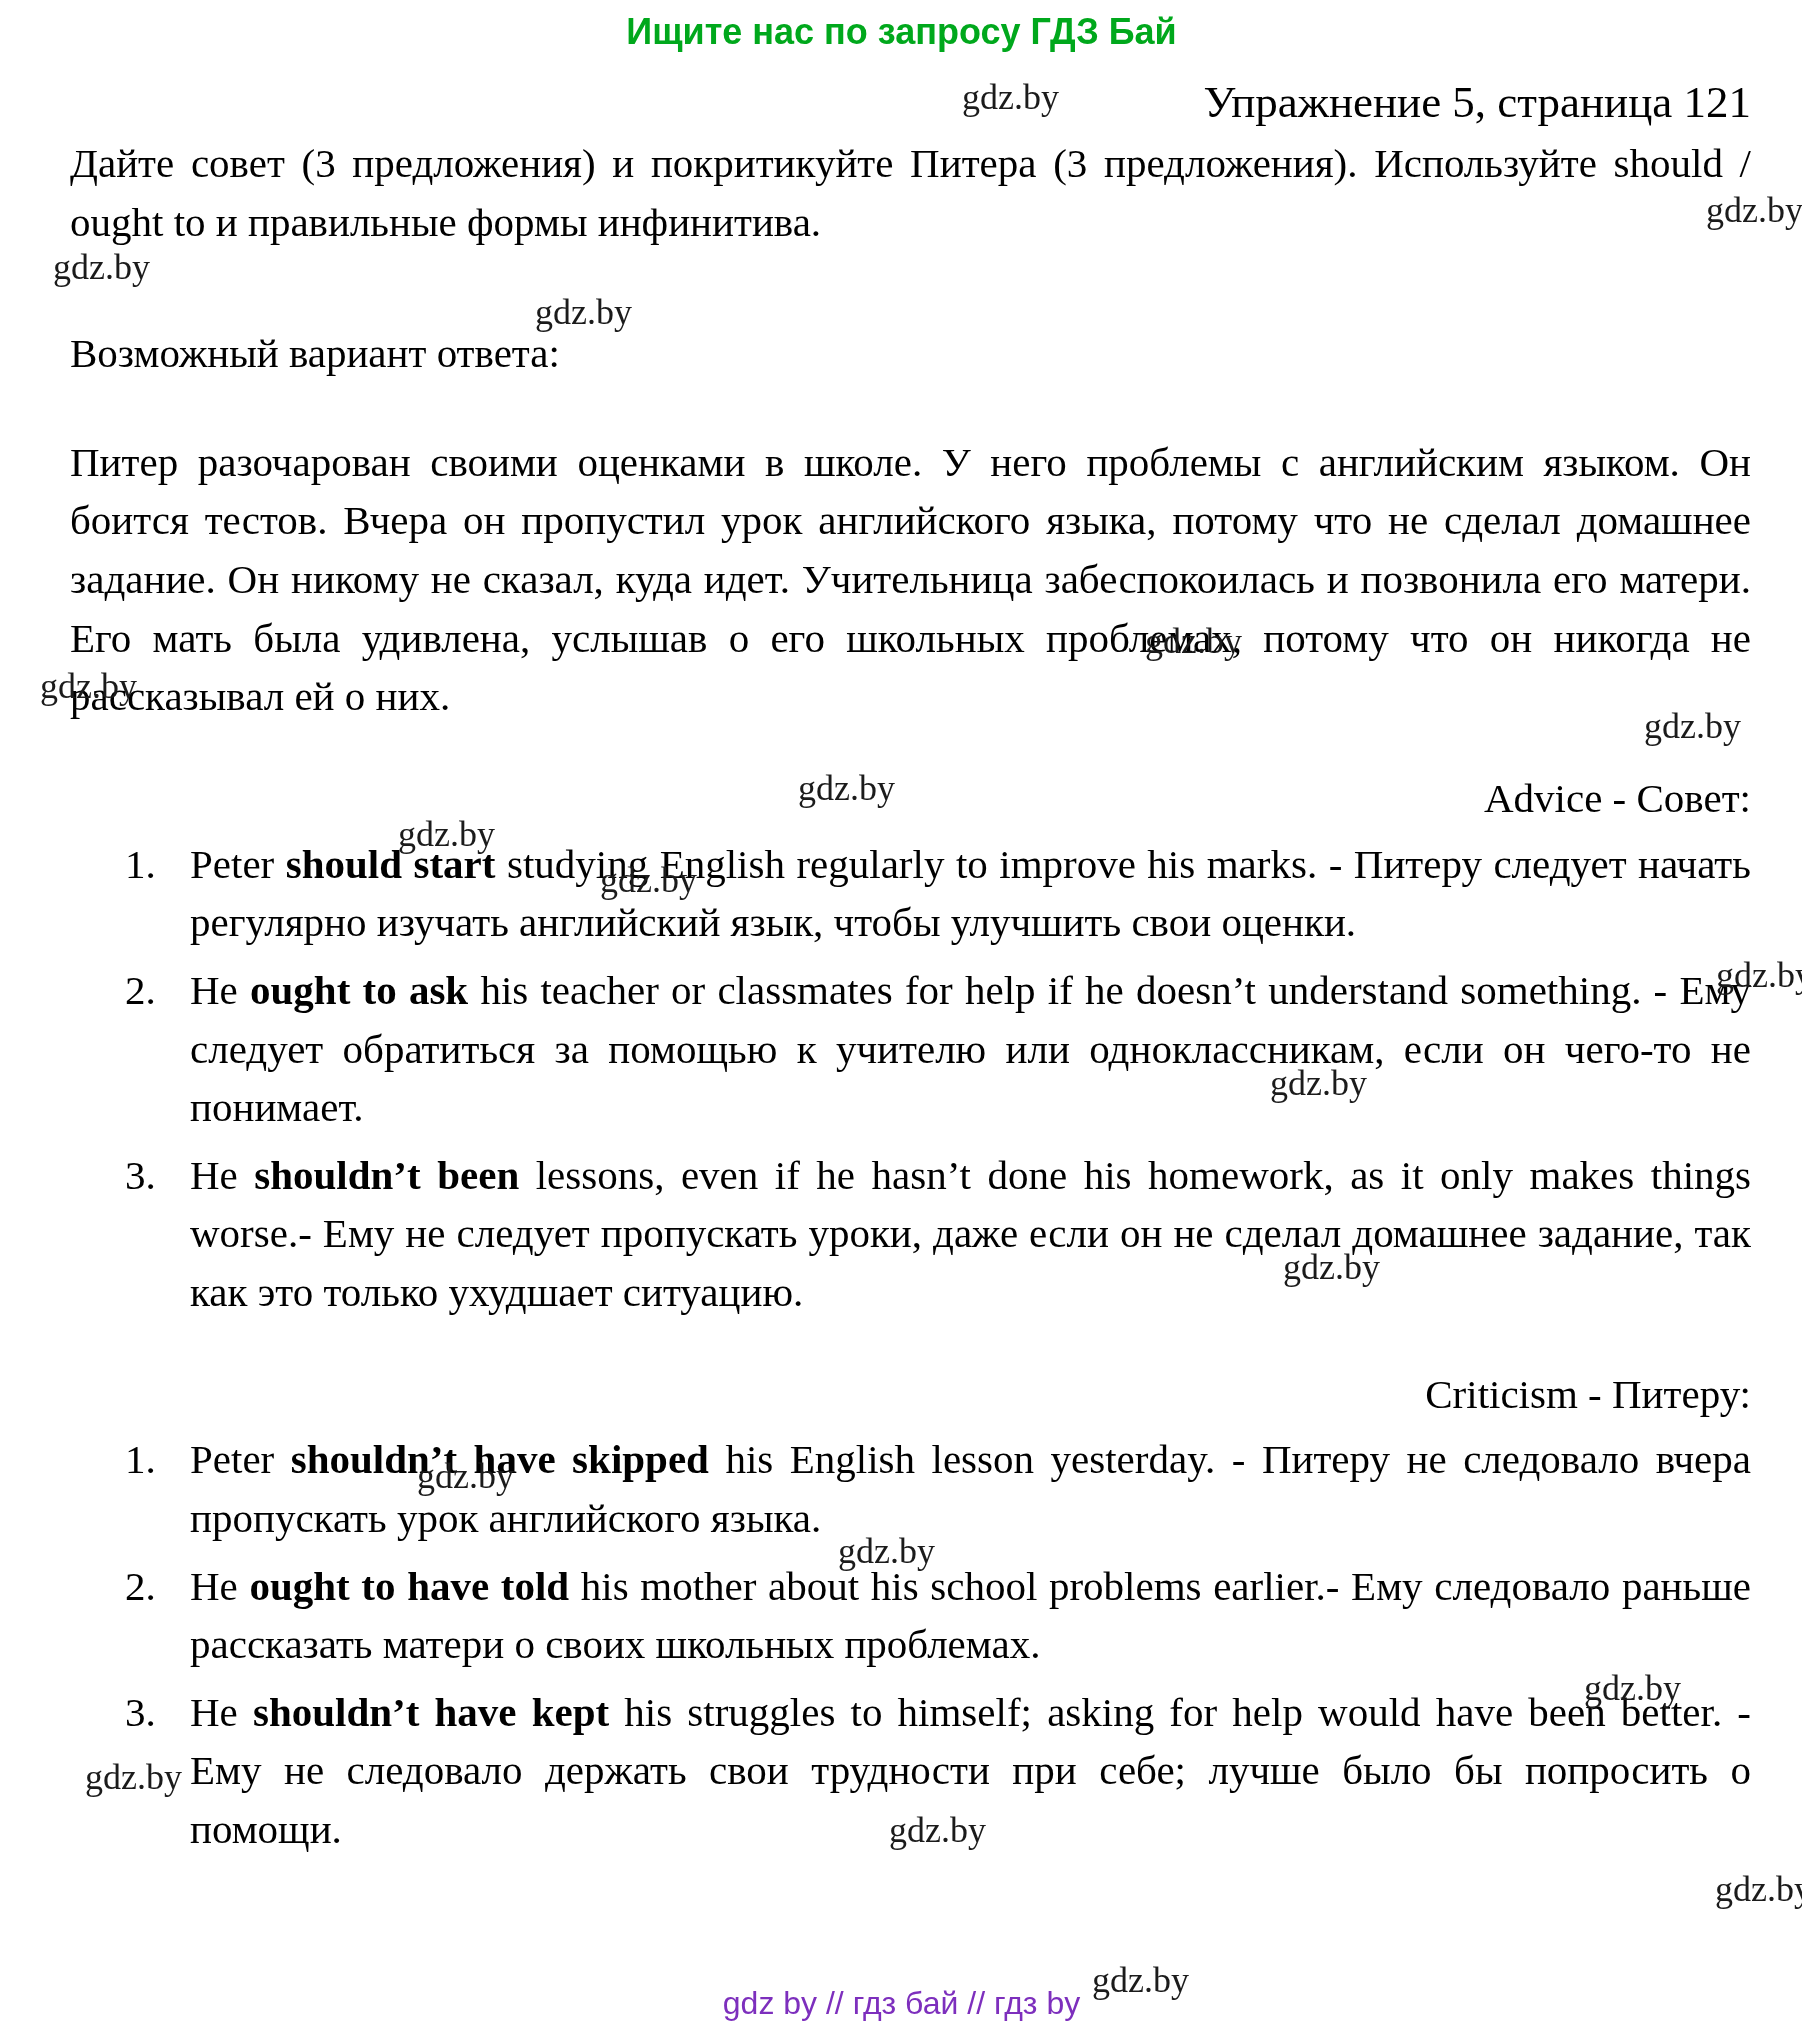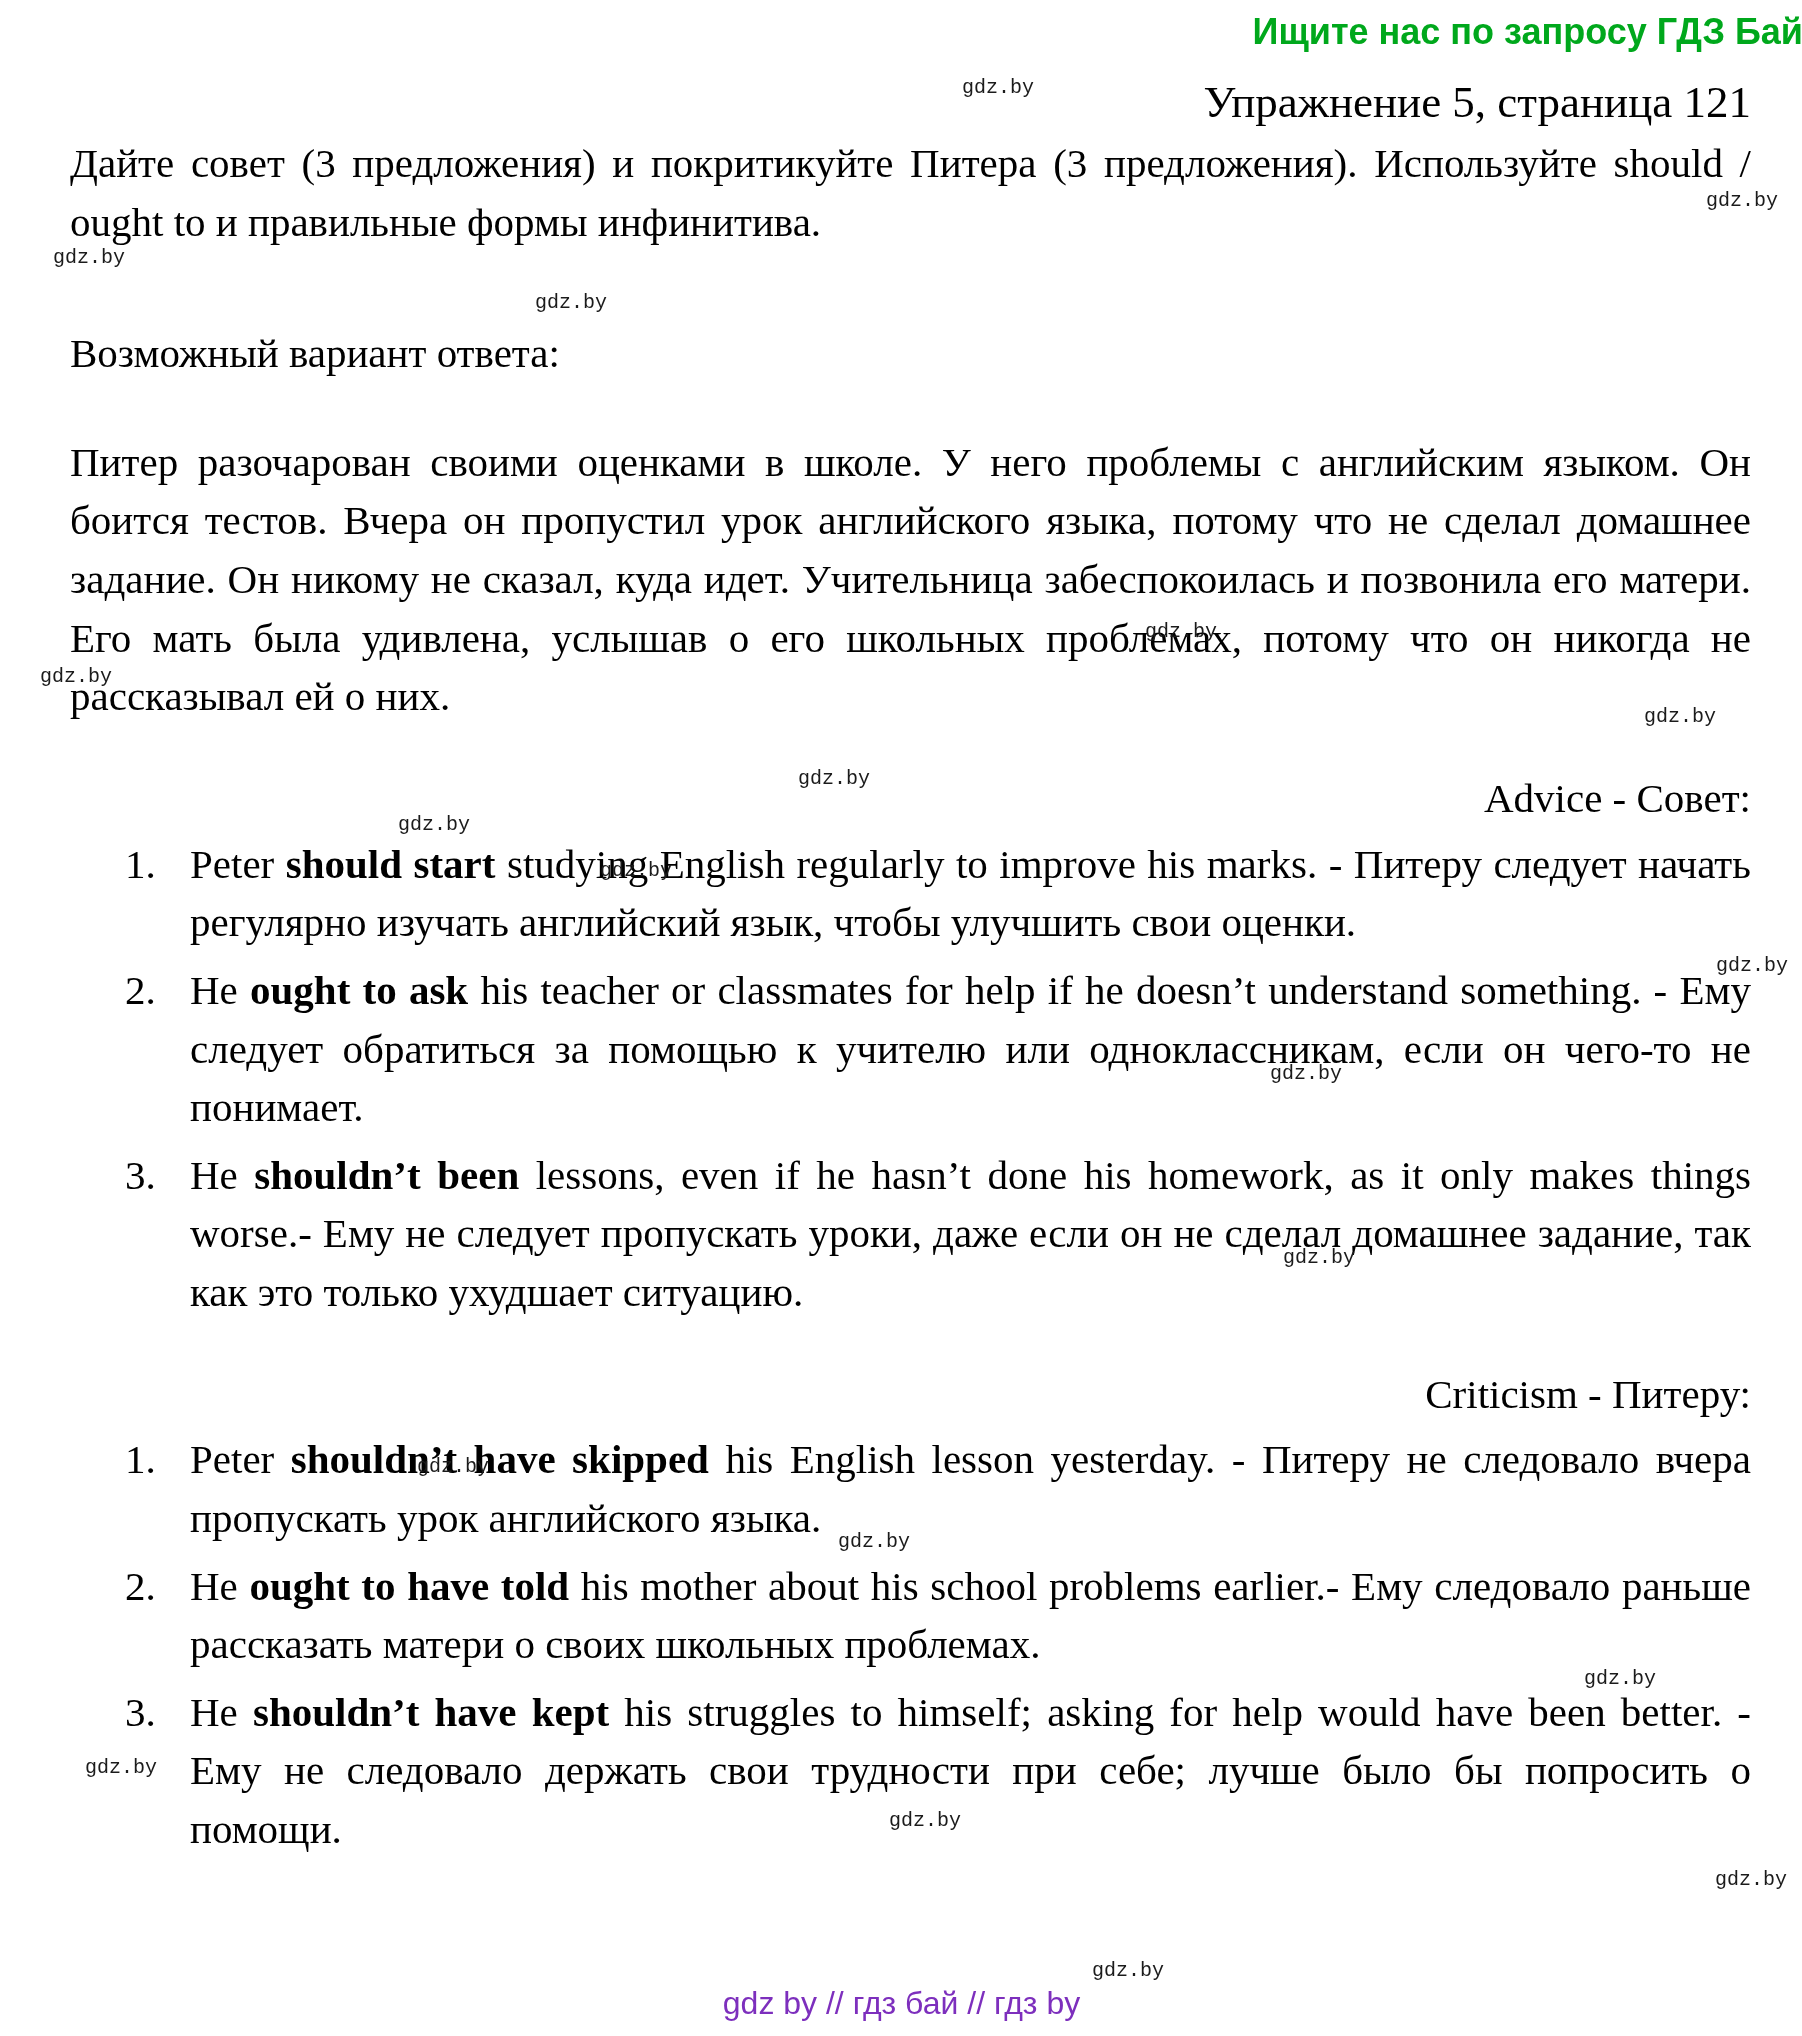--- a/index.html
+++ b/index.html
@@ -55,32 +55,32 @@
     left: 0;
     bottom: 14.3px;
     width: 100%;
     text-align: center;
     font-family: "Liberation Sans", sans-serif;
     font-size: 32px;
   }
   .wm-layer { position: absolute; left: 0; top: 0; width: 100%; height: 100%; pointer-events: none; }
   .wm {
     position: absolute;
-    font-family: Liberation Mono, monospace;
-    font-size: 20px;
+    font-family: Liberation Serif, serif;
+    font-size: 36px;
     color: #1b1b1b;
     white-space: nowrap;
   }
 </style>
 </head>
 <body>
 
 <div class="page">
 
-  <div class="banner" style="color: rgb(0, 168, 28); text-align: right;">Ищите нас по запросу ГДЗ Бай</div>
+  <div class="banner" style="color: rgb(0, 168, 28);">Ищите нас по запросу ГДЗ Бай</div>
 
   <div class="content">
 
     <h1 class="title">Упражнение 5, страница 121</h1>
 
     <p class="para task">Дайте совет (3 предложения) и покритикуйте Питера (3 предложения). Используйте should / ought to и правильные формы инфинитива.</p>
 
     <p class="para label">Возможный вариант ответа:</p>
 
     <p class="para desc">Питер разочарован своими оценками в школе. У него проблемы с английским языком. Он боится тестов. Вчера он пропустил урок английского языка, потому что не сделал домашнее задание. Он никому не сказал, куда идет. Учительница забеспокоилась и позвонила его матери. Его мать была удивлена, услышав о его школьных проблемах, потому что он никогда не рассказывал ей о них.</p>

